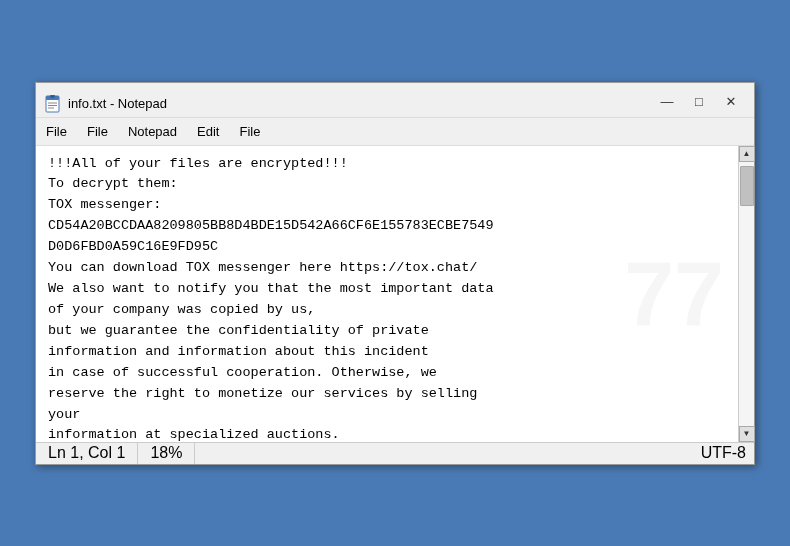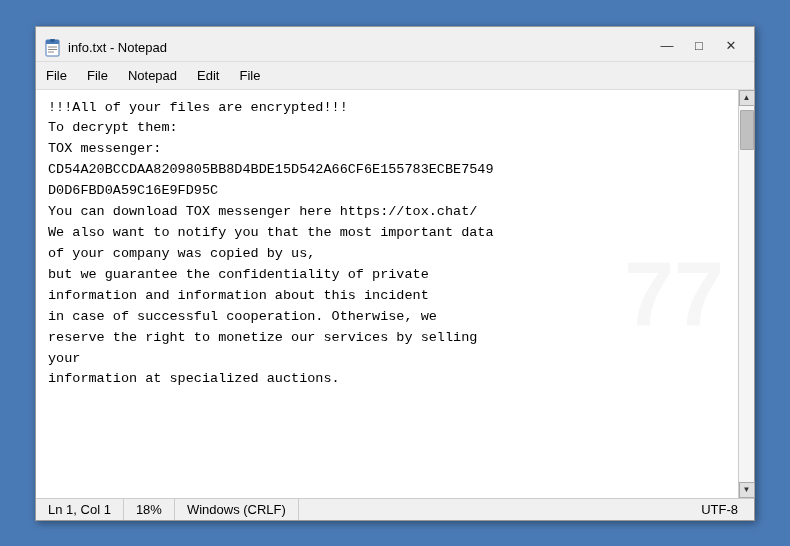--- a/index.html
+++ b/index.html
@@ -85,21 +85,21 @@
       padding: 4px 10px;
       font-size: 13px;
       color: #000;
       cursor: pointer;
       border-radius: 2px;
     }
 
     .content-area {
       display: flex;
       background: #fff;
-      height: 408px;
+      height: 296px;
       position: relative;
     }
 
     .text-content {
       flex: 1;
       padding: 8px 12px;
       font-family: 'Courier New', Courier, monospace;
       font-size: 13.5px;
       line-height: 1.55;
       color: #000;
@@ -166,32 +166,32 @@
     .statusbar {
       display: flex;
       background: #f0f0f0;
       border-top: 1px solid #ccc;
       height: 22px;
       align-items: center;
     }
 
     .status-item {
       padding: 0 12px;
-      font-size: 13px;
+      font-size: 16px;
       color: #000;
       border-right: 1px solid #ccc;
       height: 100%;
       display: flex;
       align-items: center;
     }
 
     .status-item:last-child {
       border-right: none;
       margin-left: auto;
-      padding-right: 16px;
+      padding-right: 8px;
     }
   </style>
 </head>
 <body>
 
 <div class="window">
 
   <div class="titlebar">
     <div class="titlebar-left">
       <div class="titlebar-icon">
@@ -246,16 +246,15 @@
       <div class="scroll-track">
         <div class="scroll-thumb"></div>
       </div>
       <div class="scroll-btn">▼</div>
     </div>
   </div>
 
   <div class="statusbar">
     <div class="status-item">Ln 1, Col 1</div>
     <div class="status-item">18%</div>
-    <div class="status-item">Windows (CRLF)</div>
     <div class="status-item">UTF-8</div>
   </div>
 </div>
 
 </body></html>

